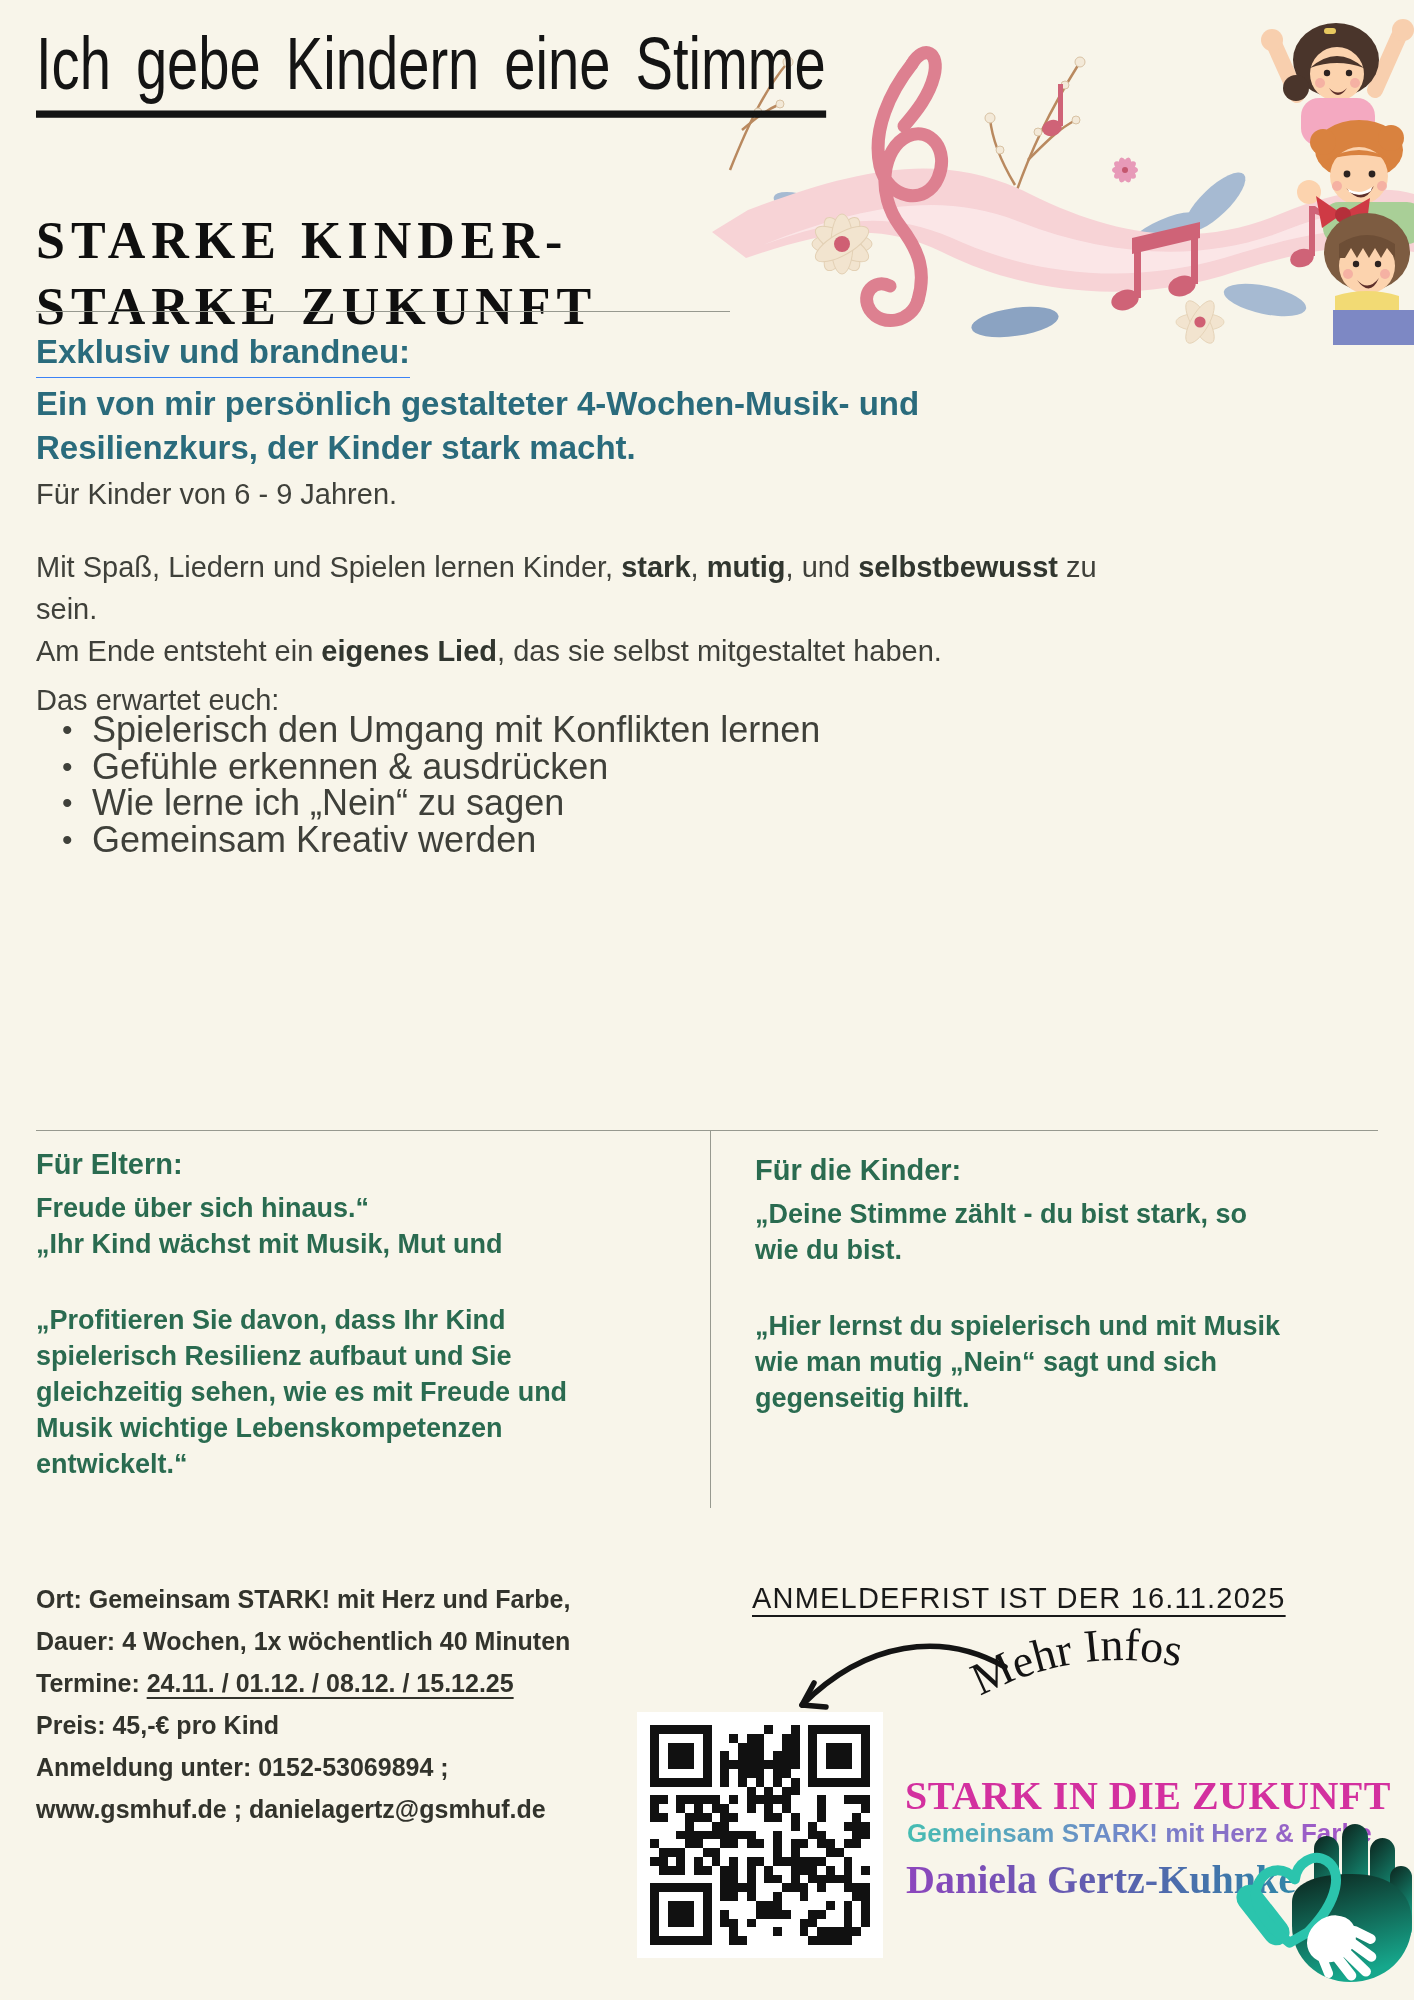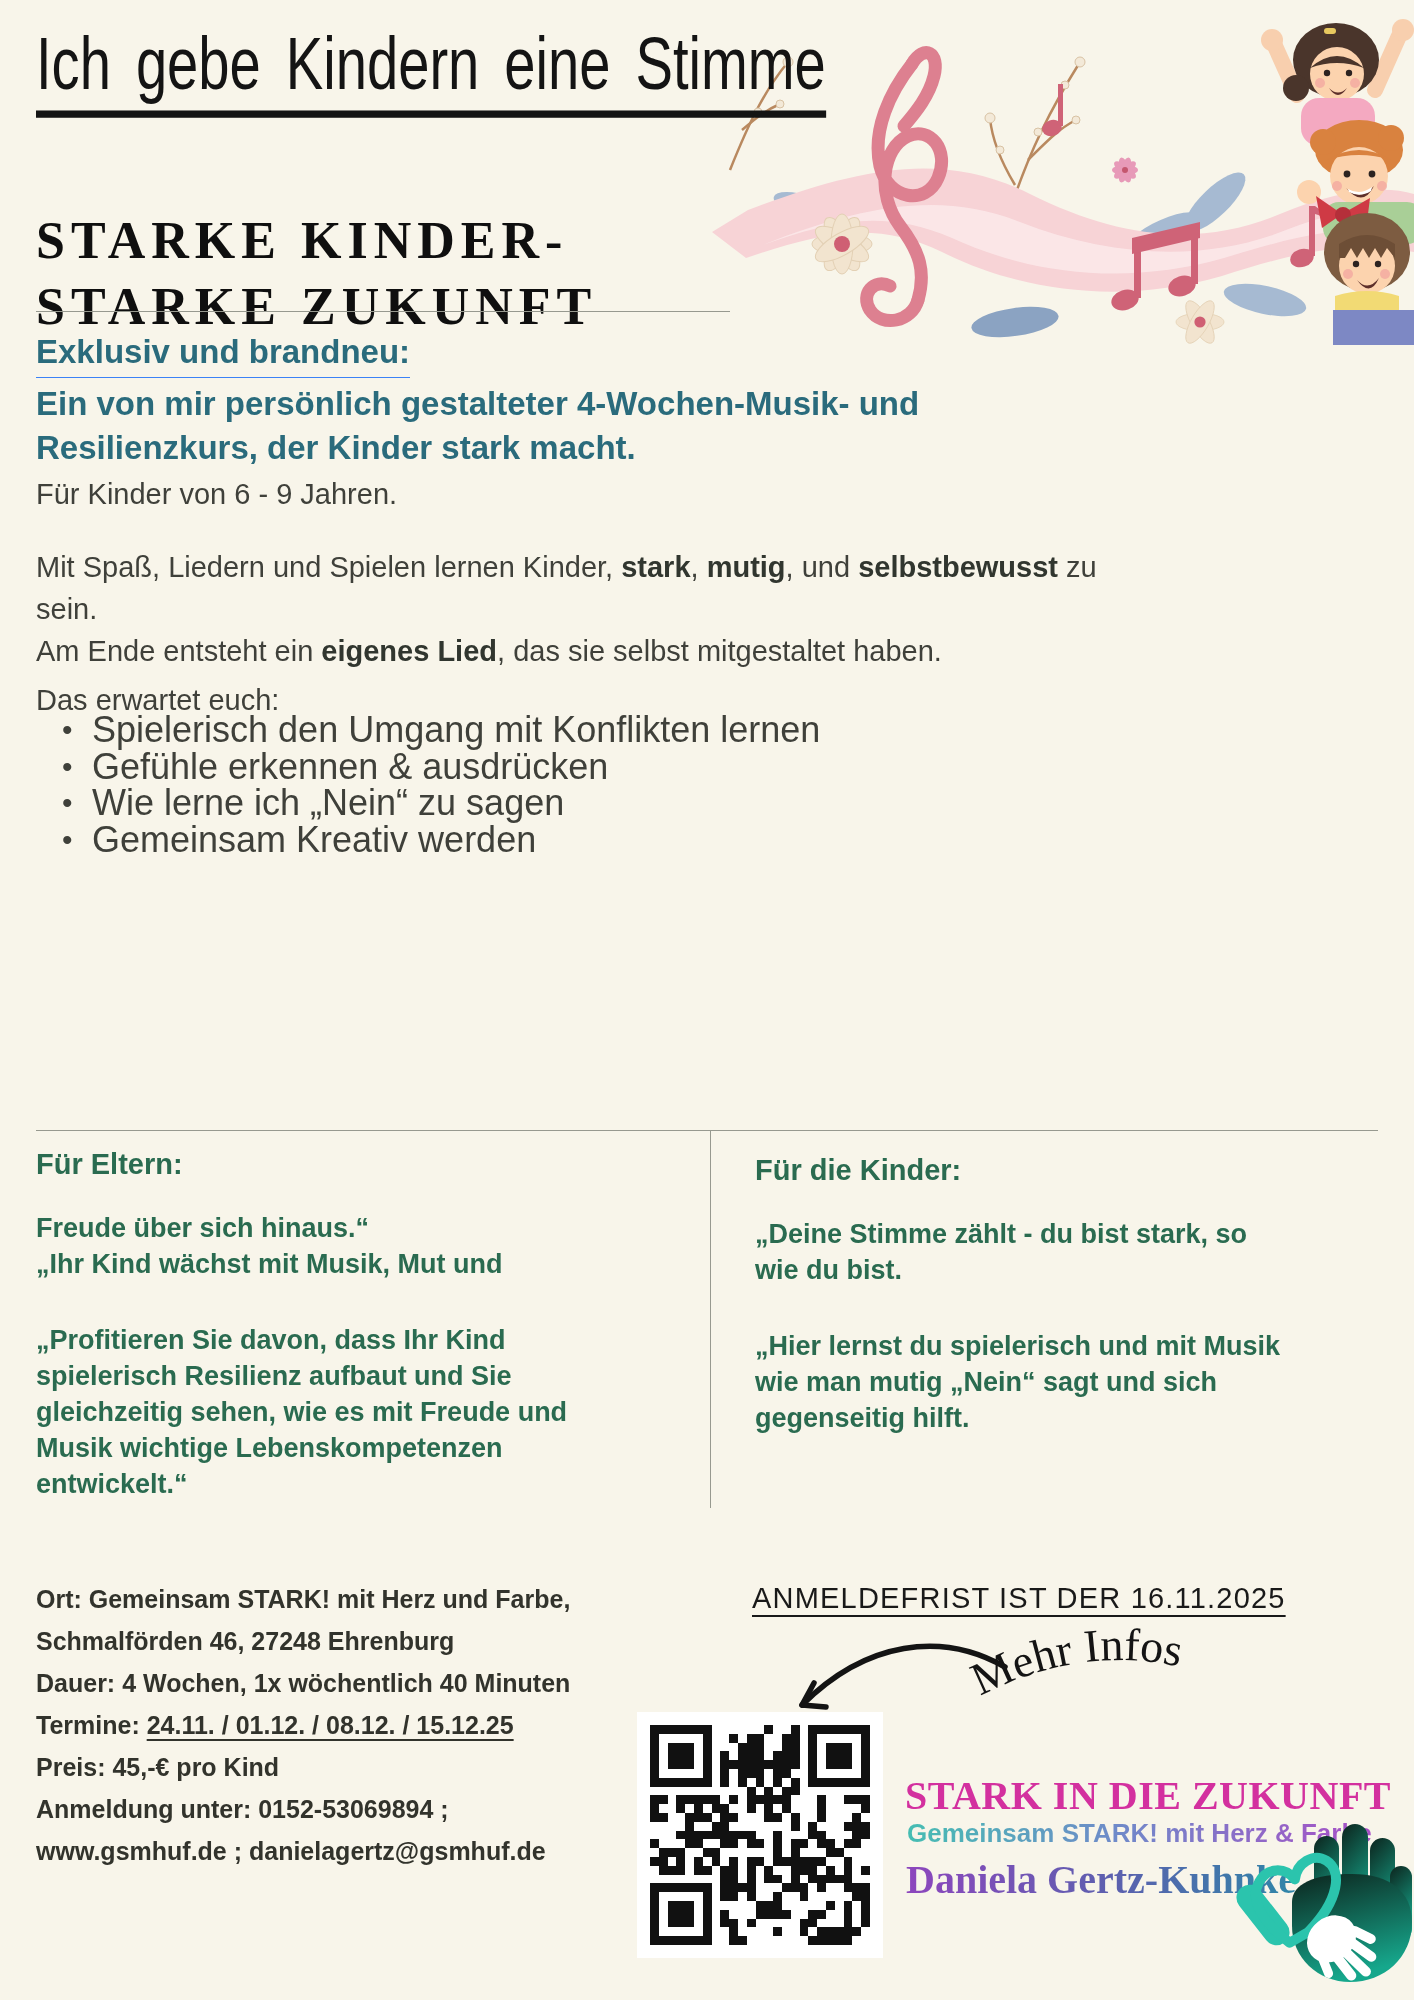--- a/index.html
+++ b/index.html
@@ -30,21 +30,21 @@
   .desc b{font-weight:700;color:#31362f;}
 
   .expect-heading{left:36px;top:684px;font-size:29px;color:#3f403a;}
   .bullets{left:58px;top:712px;font-size:36px;line-height:36.5px;color:#3f403a;
     list-style:none;margin:0;padding:0;}
   .bullets li{padding-left:34px;position:relative;}
   .bullets li::before{content:"•";position:absolute;left:4px;top:0;font-size:30px;color:#3f403a;}
 
   
   .col{font-weight:700;color:#2a6b50;font-size:27px;line-height:36px;}
-  .col .col-heading{font-size:29px;margin-bottom:28px;}
+  .col .col-heading{font-size:29px;margin-bottom:8px;}
   .col .quote{margin-bottom:40px;}
   .parents-col{left:36px;top:1146px;width:600px;}
   .kids-col{left:755px;top:1152px;width:600px;}
 
   
   .details{left:36px;top:1578px;font-size:25px;line-height:42px;color:#32332c;font-weight:700;}
   .details .u{text-decoration:underline;text-decoration-thickness:2px;text-underline-offset:5px;}
 
   .deadline{left:752px;top:1582px;font-size:29px;letter-spacing:1.2px;color:#191919;
     text-decoration:underline;text-decoration-thickness:2px;text-underline-offset:7px;font-weight:400;}
@@ -283,21 +283,20 @@
     </div>
     <div class="quote">
       <div>„Hier lernst du spielerisch und mit Musik</div>
       <div>wie man mutig „Nein“ sagt und sich</div>
       <div>gegenseitig hilft.</div>
     </div>
   </div>
 
   <div class="abs details">
     <div>Ort: Gemeinsam STARK! mit Herz und Farbe,</div>
-    <div>Schmalförden 46, 27248 Ehrenburg</div>
     <div>Dauer: 4 Wochen, 1x wöchentlich 40 Minuten</div>
     <div><span>Termine: </span><span class="u">24.11. / 01.12. / 08.12. / 15.12.25</span></div>
     <div>Preis: 45,-€ pro Kind</div>
     <div>Anmeldung unter: 0152-53069894 ;</div>
     <div>www.gsmhuf.de ; danielagertz@gsmhuf.de</div>
   </div>
 
   <div class="abs deadline">ANMELDEFRIST IST DER 16.11.2025</div>
 
   <svg class="abs mehr-infos-svg" width="340" height="130" viewBox="0 0 340 130">

